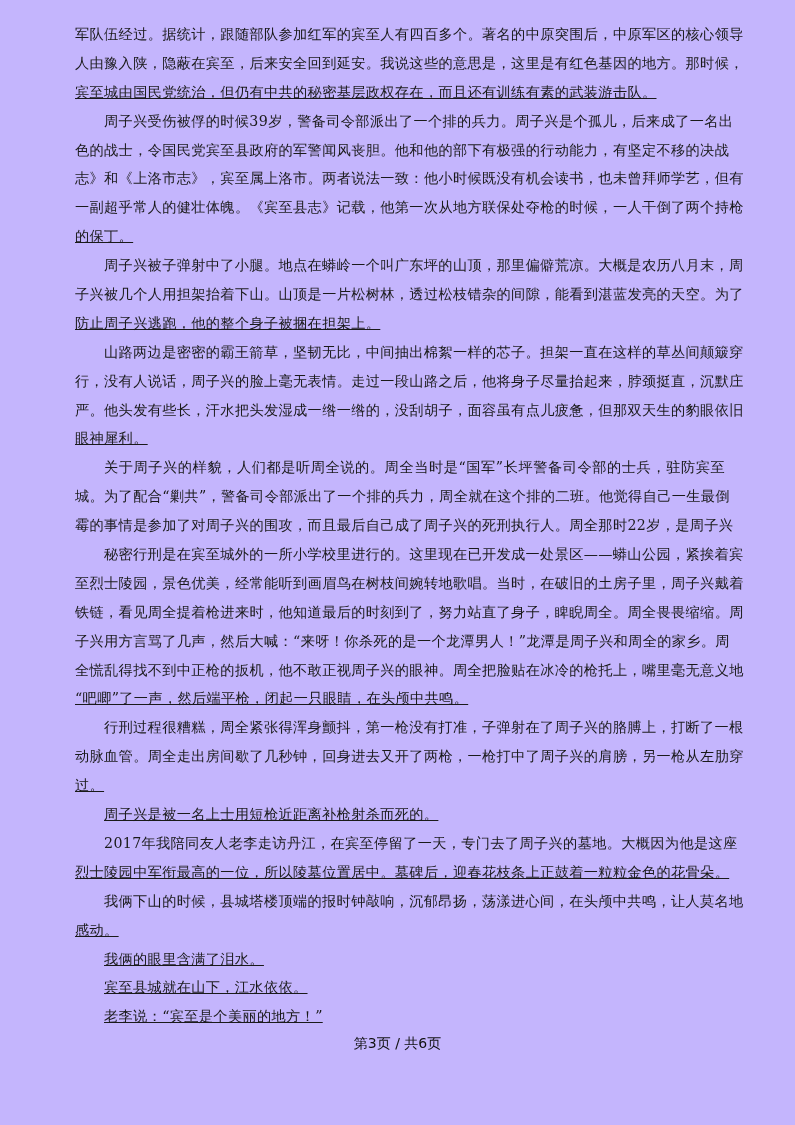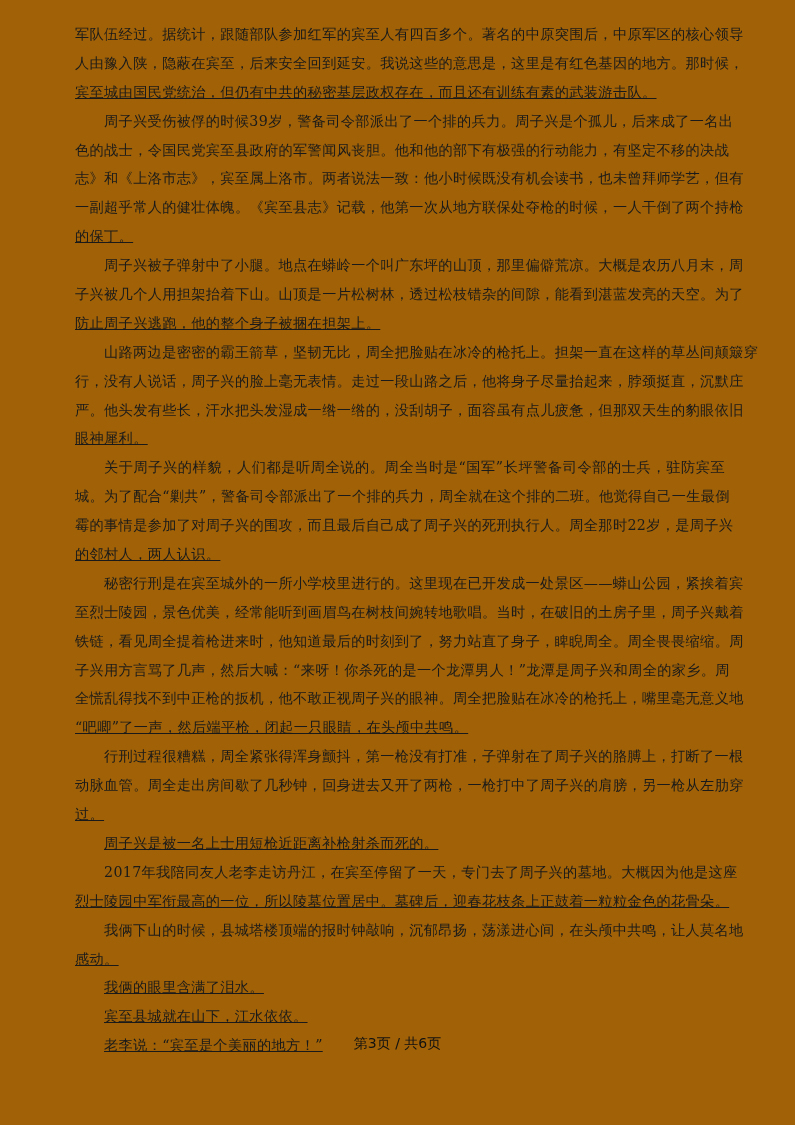--- a/index.html
+++ b/index.html
@@ -14,21 +14,21 @@
       overflow: hidden;
       font-family: "DejaVu Serif", "Liberation Serif", serif;
       color: #1a1a1a;
     }
     .page {
       position: absolute;
       left: 0;
       top: 0;
       width: 795px;
       height: 1125px;
-      background: #a16207;
+      background: #c4b5fd;
     }
     .body-text {
       position: absolute;
       left: 75px;
       top: 20px;
       width: 650px;
     }
     .line {
       display: block;
       height: 28.9px;
@@ -66,28 +66,27 @@
     <span class="line">人由豫入陕，隐蔽在宾至，后来安全回到延安。我说这些的意思是，这里是有红色基因的地方。那时候，</span>
     <span class="line last">宾至城由国民党统治，但仍有中共的秘密基层政权存在，而且还有训练有素的武装游击队。</span>
     <span class="line indent">周子兴受伤被俘的时候39岁，警备司令部派出了一个排的兵力。周子兴是个孤儿，后来成了一名出</span>
     <span class="line">色的战士，令国民党宾至县政府的军警闻风丧胆。他和他的部下有极强的行动能力，有坚定不移的决战</span>
     <span class="line">志》和《上洛市志》，宾至属上洛市。两者说法一致：他小时候既没有机会读书，也未曾拜师学艺，但有</span>
     <span class="line">一副超乎常人的健壮体魄。《宾至县志》记载，他第一次从地方联保处夺枪的时候，一人干倒了两个持枪</span>
     <span class="line last">的保丁。</span>
     <span class="line indent">周子兴被子弹射中了小腿。地点在蟒岭一个叫广东坪的山顶，那里偏僻荒凉。大概是农历八月末，周</span>
     <span class="line">子兴被几个人用担架抬着下山。山顶是一片松树林，透过松枝错杂的间隙，能看到湛蓝发亮的天空。为了</span>
     <span class="line last">防止周子兴逃跑，他的整个身子被捆在担架上。</span>
-    <span class="line indent">山路两边是密密的霸王箭草，坚韧无比，周全把脸贴在冰冷的枪托上。担架一直在这样的草丛间颠簸穿</span>
+    <span class="line indent">山路两边是密密的霸王箭草，坚韧无比，中间抽出棉絮一样的芯子。担架一直在这样的草丛间颠簸穿</span>
     <span class="line">行，没有人说话，周子兴的脸上毫无表情。走过一段山路之后，他将身子尽量抬起来，脖颈挺直，沉默庄</span>
     <span class="line">严。他头发有些长，汗水把头发湿成一绺一绺的，没刮胡子，面容虽有点儿疲惫，但那双天生的豹眼依旧</span>
     <span class="line last">眼神犀利。</span>
     <span class="line indent">关于周子兴的样貌，人们都是听周全说的。周全当时是“国军”长坪警备司令部的士兵，驻防宾至</span>
     <span class="line">城。为了配合“剿共”，警备司令部派出了一个排的兵力，周全就在这个排的二班。他觉得自己一生最倒</span>
     <span class="line">霉的事情是参加了对周子兴的围攻，而且最后自己成了周子兴的死刑执行人。周全那时22岁，是周子兴</span>
-    <span class="line last">的邻村人，两人认识。</span>
     <span class="line indent">秘密行刑是在宾至城外的一所小学校里进行的。这里现在已开发成一处景区——蟒山公园，紧挨着宾</span>
     <span class="line">至烈士陵园，景色优美，经常能听到画眉鸟在树枝间婉转地歌唱。当时，在破旧的土房子里，周子兴戴着</span>
     <span class="line">铁链，看见周全提着枪进来时，他知道最后的时刻到了，努力站直了身子，睥睨周全。周全畏畏缩缩。周</span>
     <span class="line">子兴用方言骂了几声，然后大喊：“来呀！你杀死的是一个龙潭男人！”龙潭是周子兴和周全的家乡。周</span>
     <span class="line">全慌乱得找不到中正枪的扳机，他不敢正视周子兴的眼神。周全把脸贴在冰冷的枪托上，嘴里毫无意义地</span>
     <span class="line last">“吧唧”了一声，然后端平枪，闭起一只眼睛，在头颅中共鸣。</span>
     <span class="line indent">行刑过程很糟糕，周全紧张得浑身颤抖，第一枪没有打准，子弹射在了周子兴的胳膊上，打断了一根</span>
     <span class="line">动脉血管。周全走出房间歇了几秒钟，回身进去又开了两枪，一枪打中了周子兴的肩膀，另一枪从左肋穿</span>
     <span class="line last">过。</span>
     <span class="line indent last">周子兴是被一名上士用短枪近距离补枪射杀而死的。</span>

